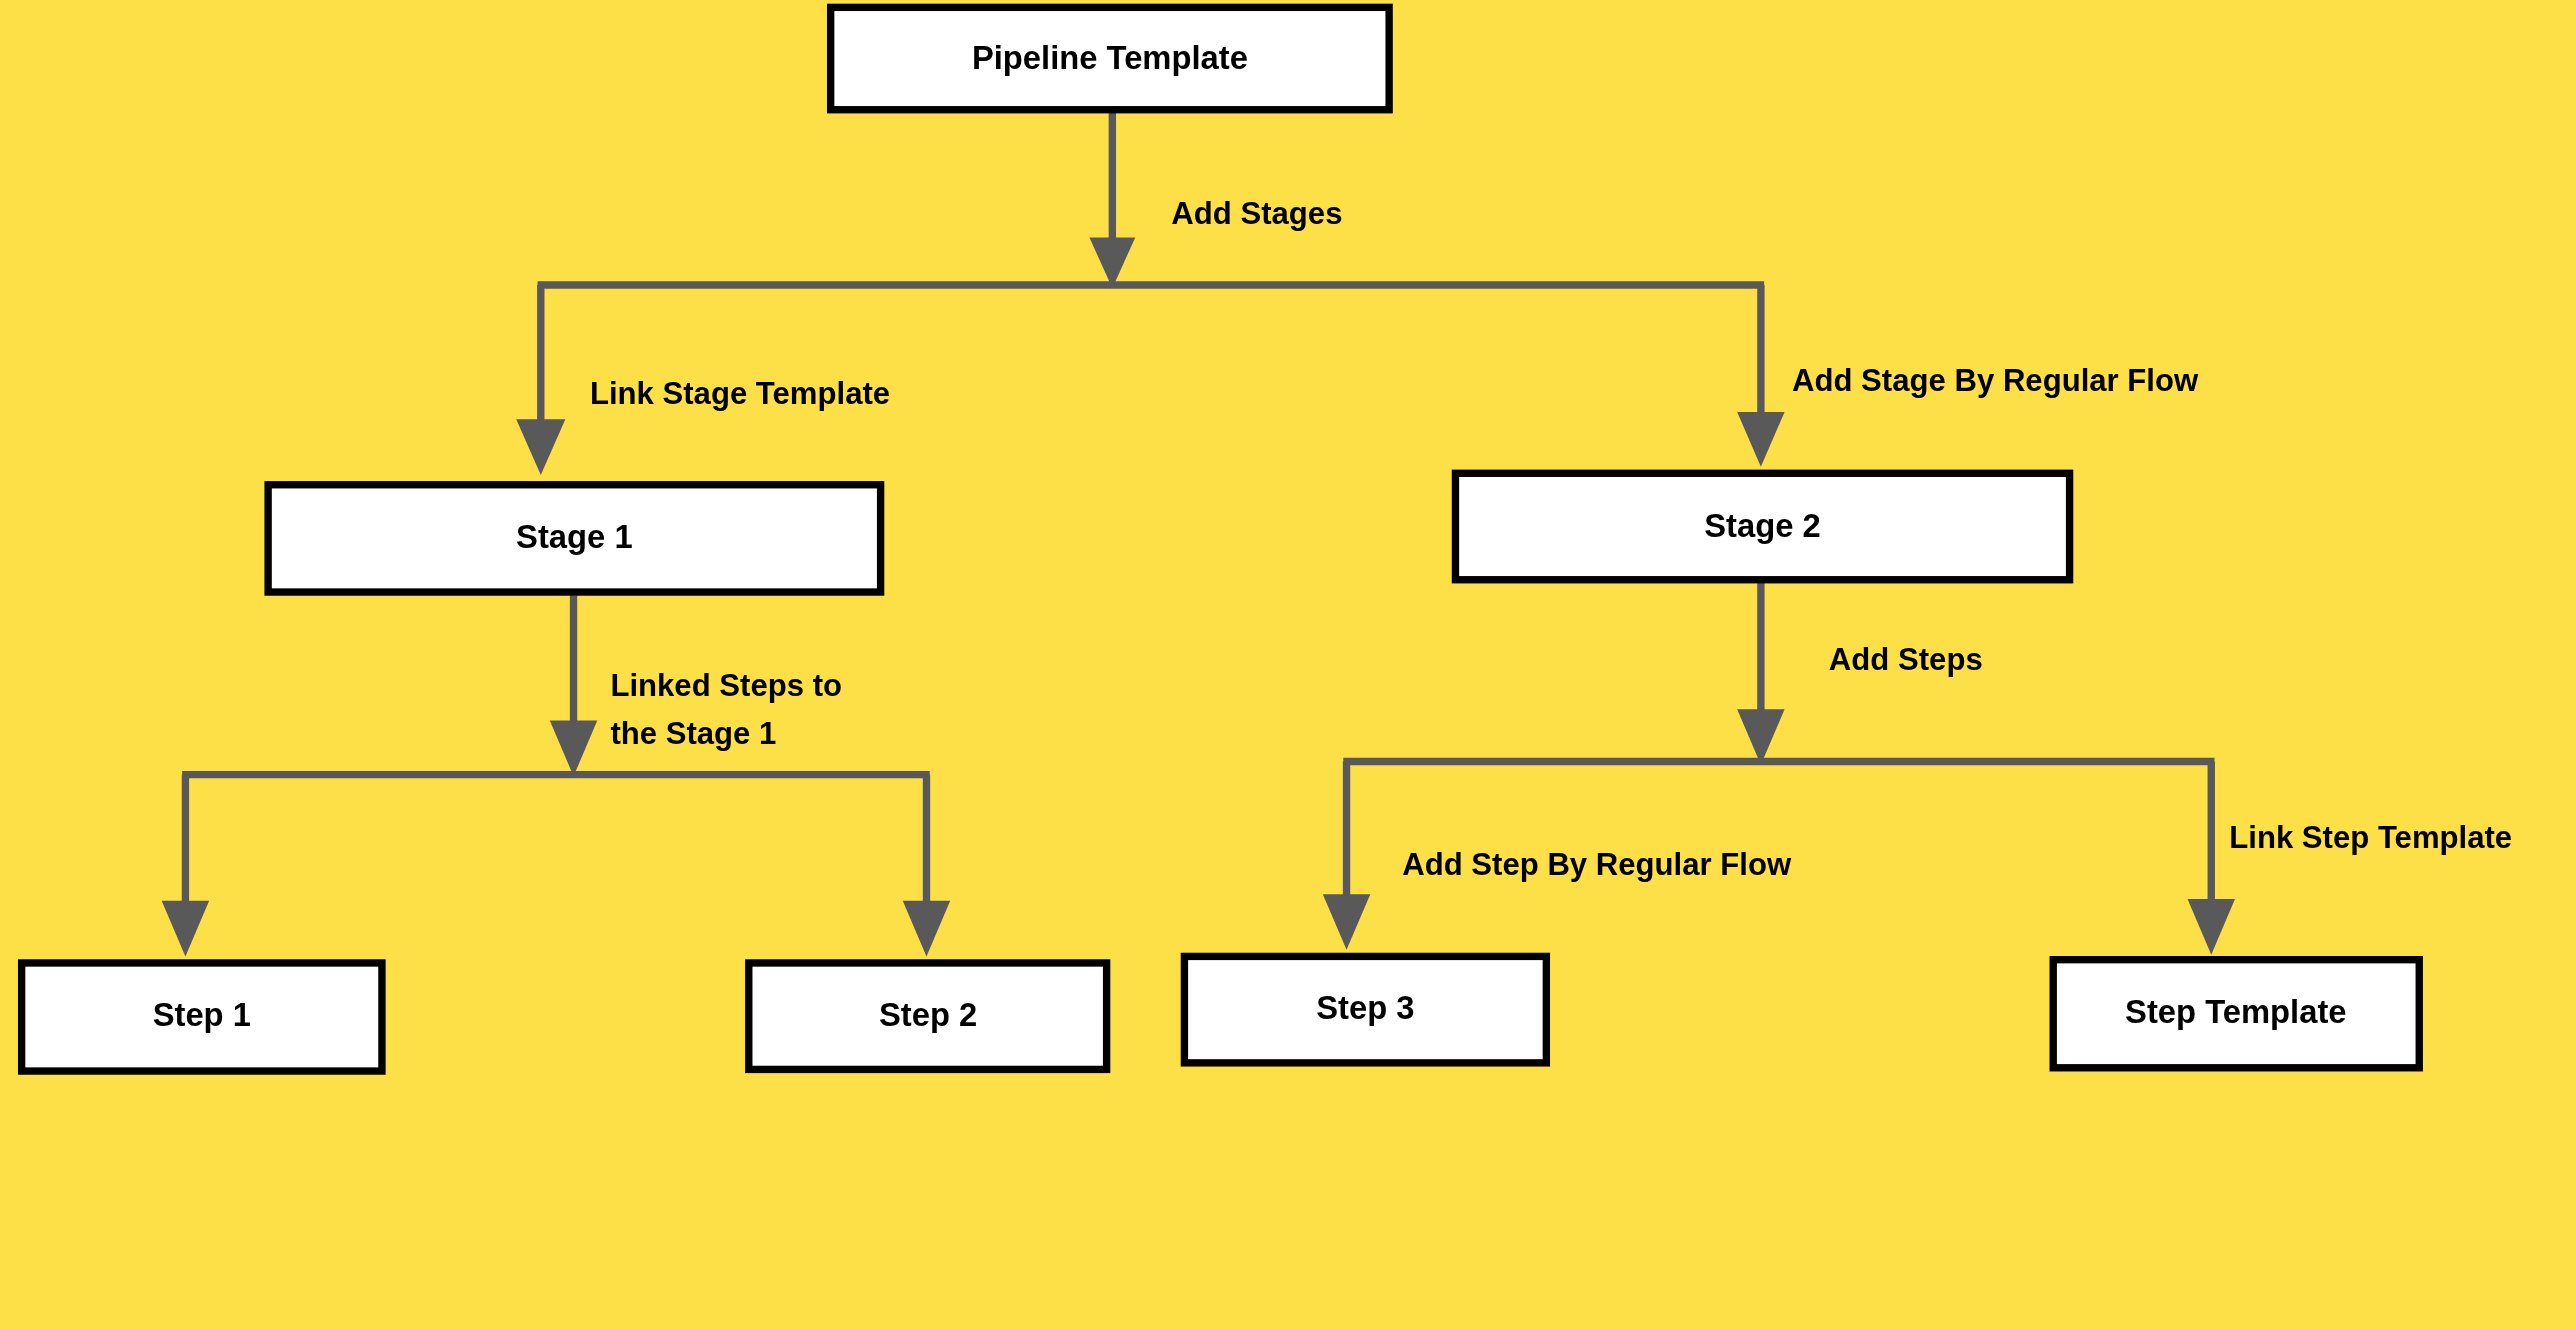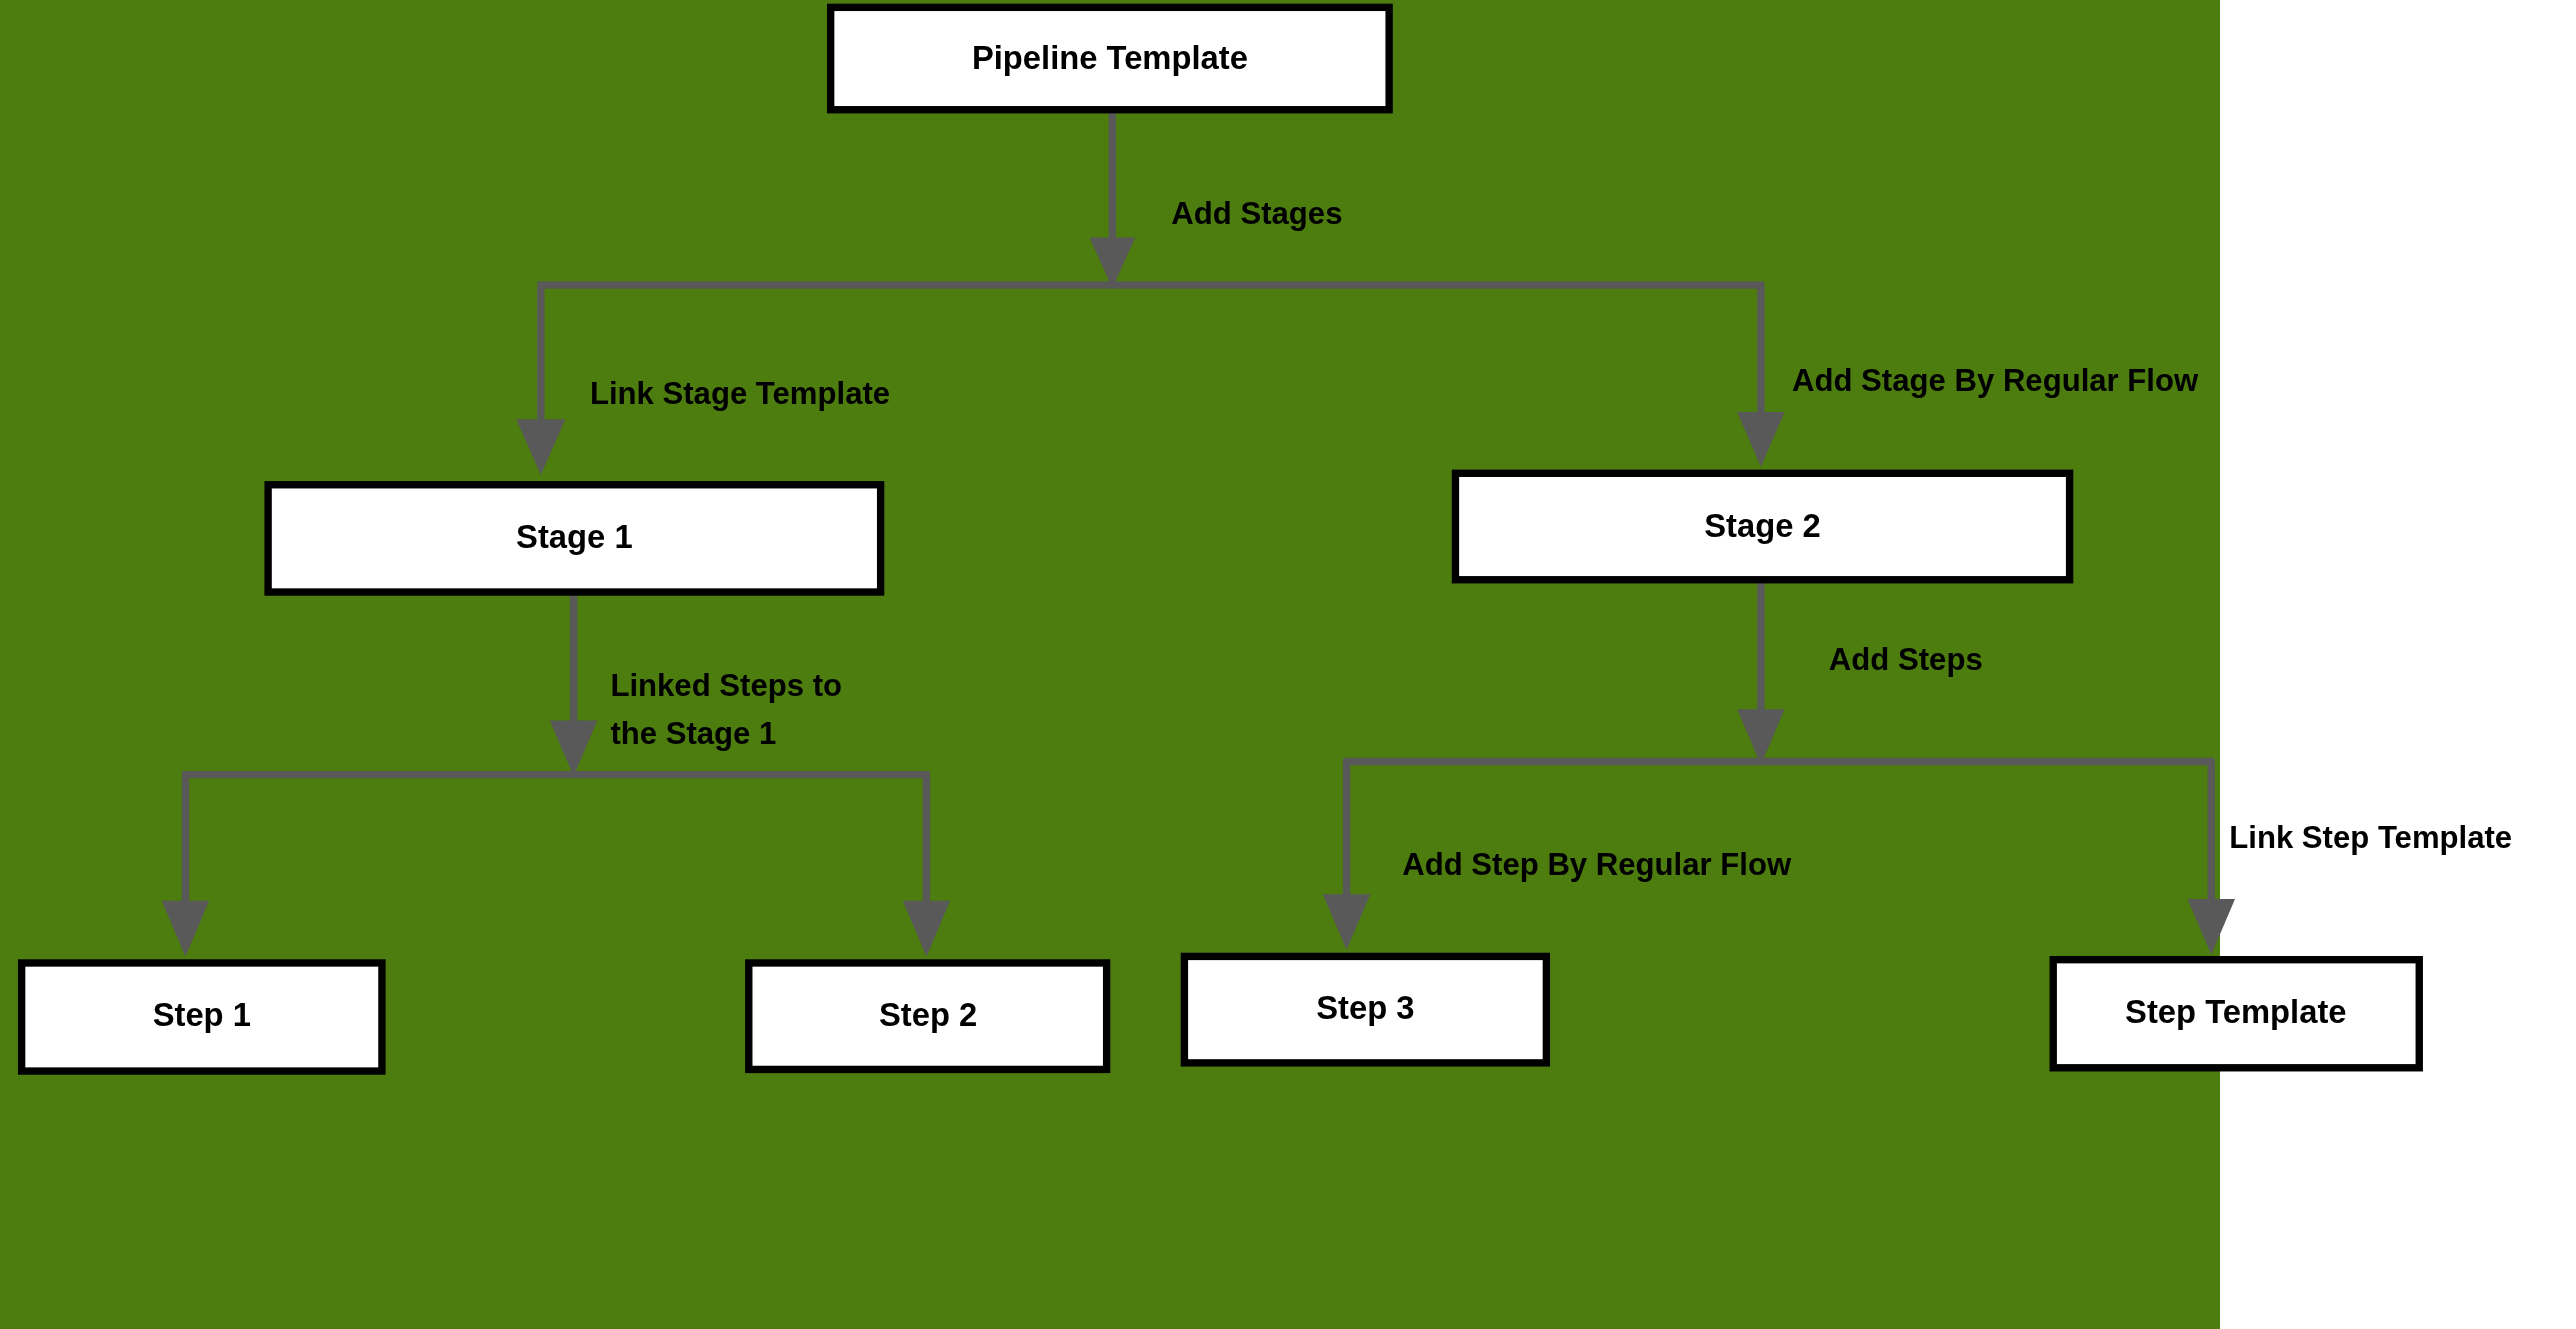--- a/index.html
+++ b/index.html
@@ -8,23 +8,23 @@
     background: #ffffff;
   }
   body {
     width: 2576px;
     height: 1329px;
     overflow: hidden;
     font-family: "Liberation Sans", sans-serif;
   }
   #diagram-root {
     position: relative;
-    width: 2220px;
+    width: 2576px;
     height: 1329px;
-    background: #4d7c0f;
+    background: #fde047;
   }
   svg#flow-svg {
     position: absolute;
     top: 0;
     left: 0;
     width: 2576px;
     height: 1329px;
   }
   .node-rect {
     fill: #ffffff;

